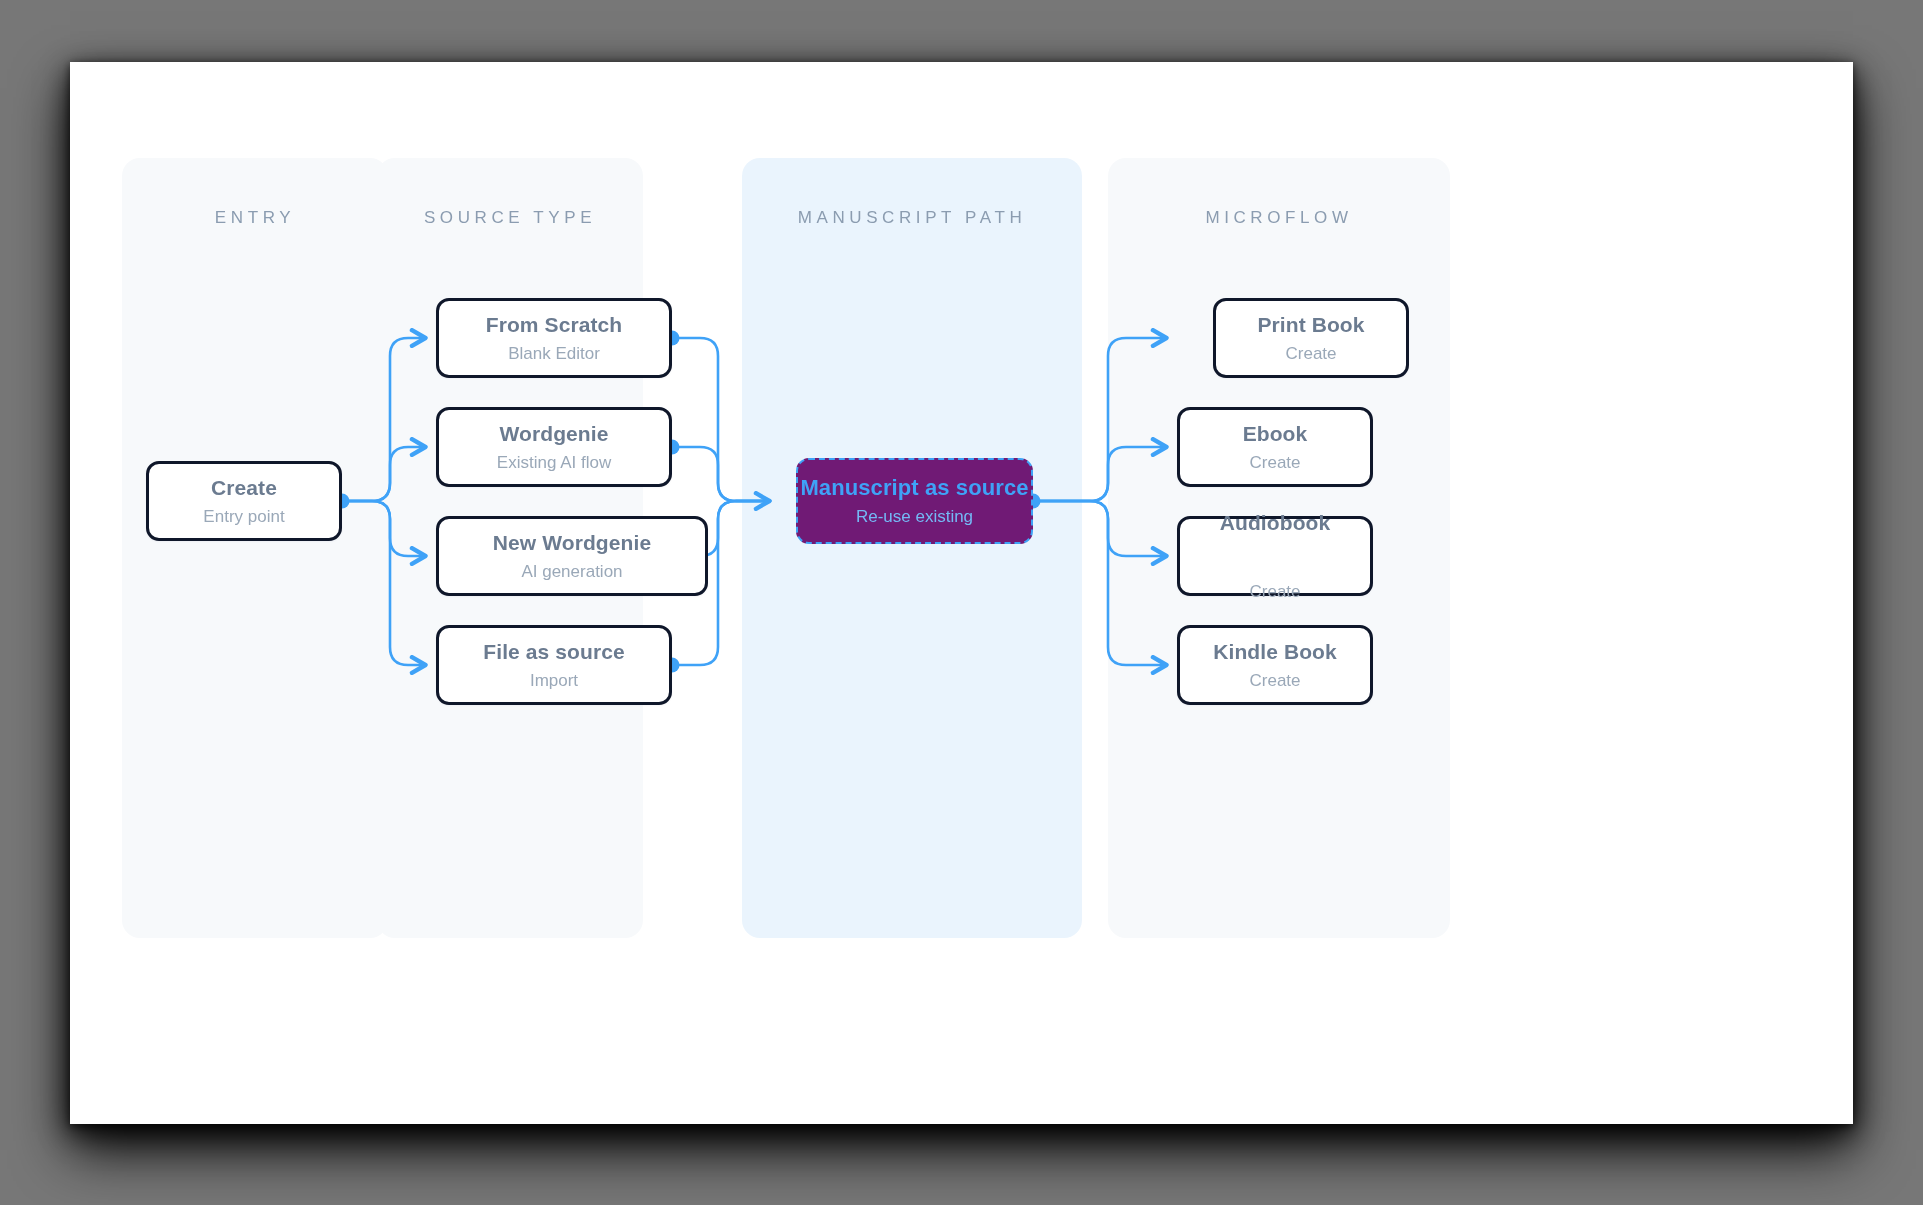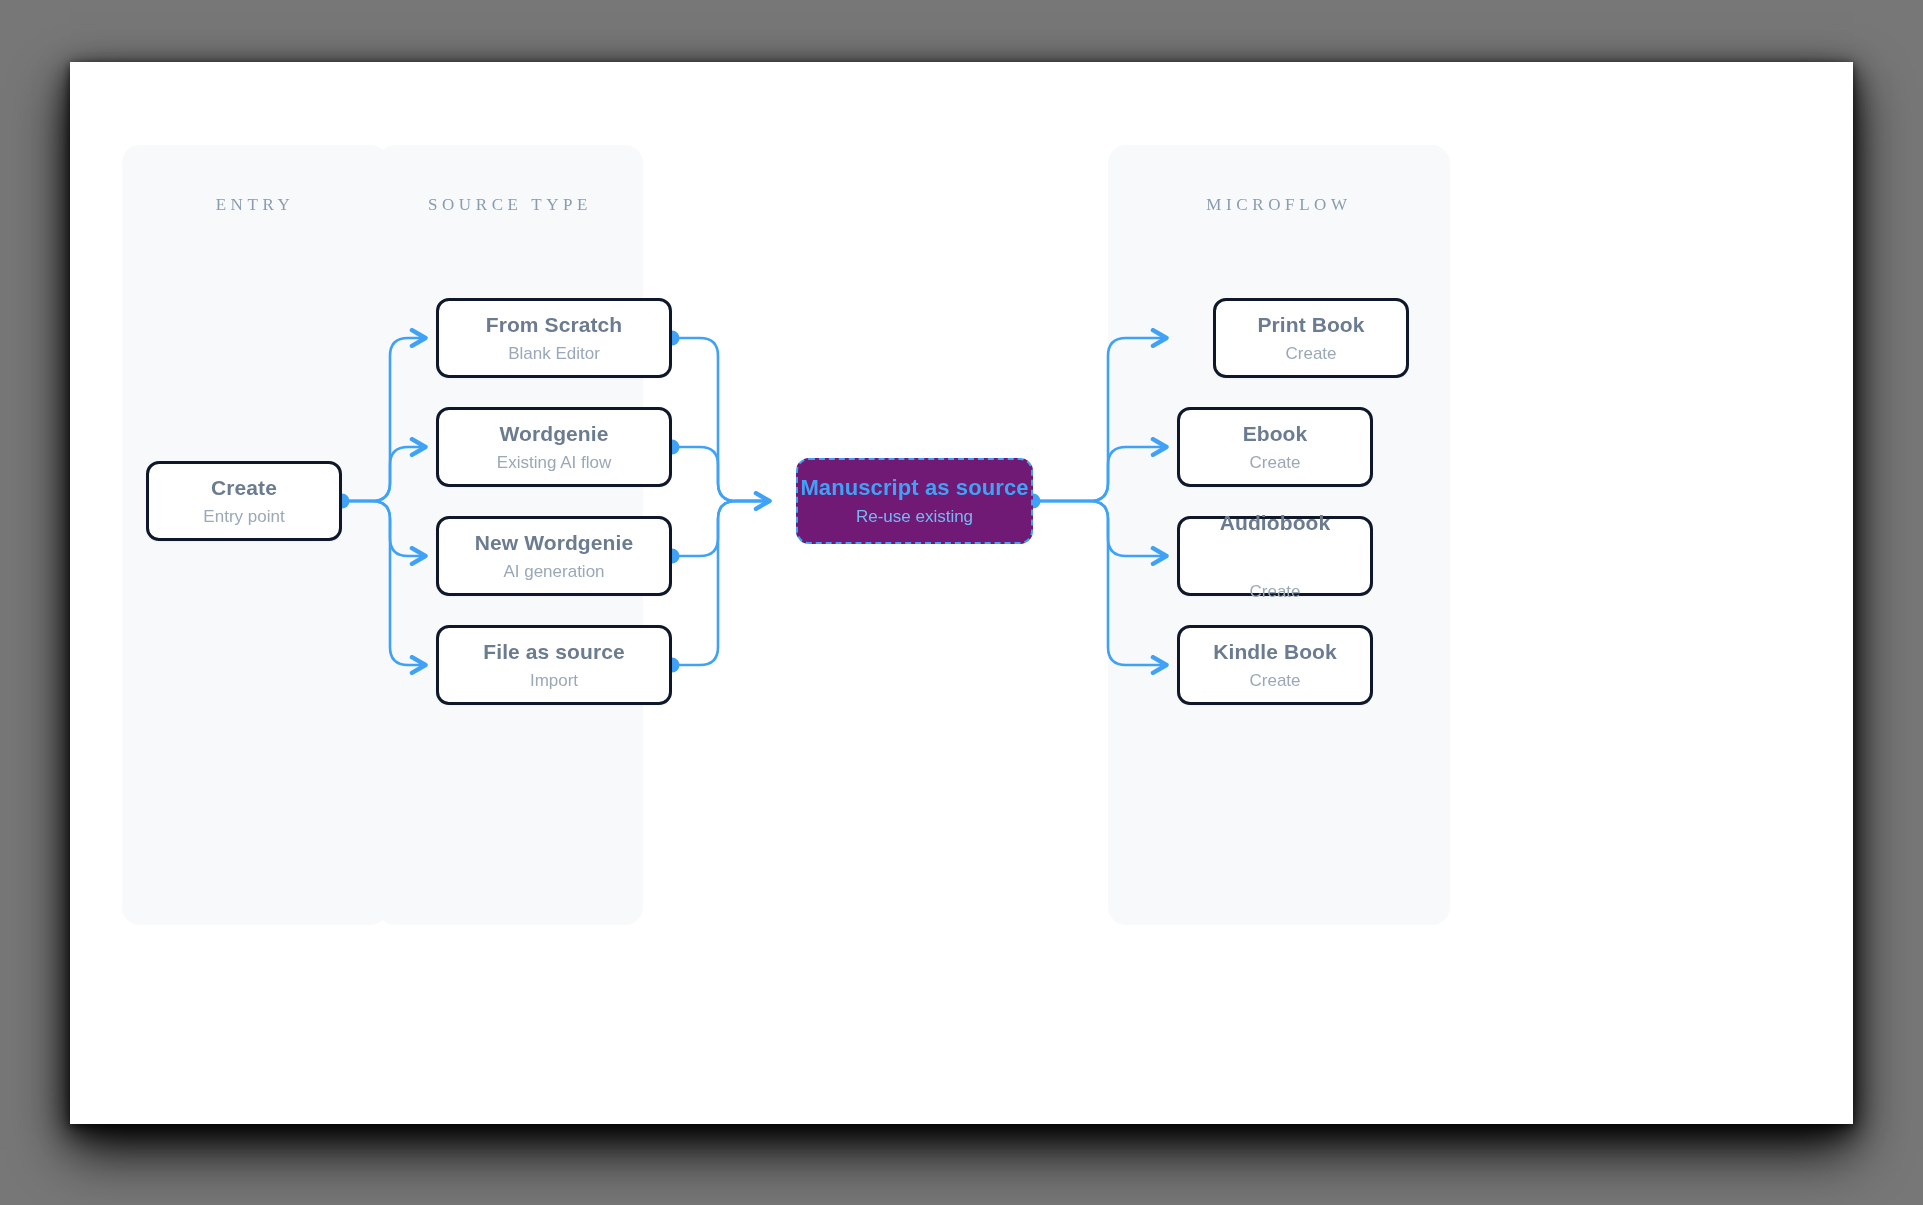--- a/index.html
+++ b/index.html
@@ -28,26 +28,25 @@
     height: 1062px;
     background: #ffffff;
     box-shadow: 0 26px 52px rgba(0,0,0,0.92),
                 0 8px 26px rgba(0,0,0,0.85),
                 0 2px 8px rgba(0,0,0,0.6);
   }
 
   
   .column {
     position: absolute;
-    top: 83px;
+    top: 96px;
     width: 266px;
     height: 780px;
     border-radius: 18px;
     background: #f7f9fb;
-    font-family: Liberation Serif, serif;
   }
   .column.highlight { background: #eaf4fd; }
 
   .column-title {
     position: absolute;
     top: 50px;
     left: 0;
     right: 0;
     text-align: center;
     font-size: 17px;
@@ -103,21 +102,21 @@
     box-shadow: none;
   }
   .node.accent .n-title { color: #3fa2f7; font-size: 22px; }
   .node.accent .n-sub   { color: #74b9f5; }
 
   
   #node-create      { left: 76px;  top: 399px; width: 196px; height: 80px; }
 
   #node-scratch     { left: 366px; top: 236px; width: 236px; height: 80px; }
   #node-wordgenie   { left: 366px; top: 345px; width: 236px; height: 80px; }
-  #node-newword     { left: 366px; top: 454px; width: 236px; height: 80px; }
+  #node-newword     { left: 366px; top: 454px; width: 272px; height: 80px; }
   #node-file        { left: 366px; top: 563px; width: 236px; height: 80px; }
 
   #node-manuscript  { left: 726px; top: 396px; width: 237px; height: 86px; }
 
   #node-print       { left: 1107px; top: 236px; width: 196px; height: 80px; margin-left: 36px; }
   #node-ebook       { left: 1107px; top: 345px; width: 196px; height: 80px; }
   #node-audiobook   { left: 1107px; top: 454px; width: 196px; height: 80px; gap: 40px; }
   #node-kindle      { left: 1107px; top: 563px; width: 196px; height: 80px; }
 </style>
 </head>
@@ -127,20 +126,23 @@
   <div id="canvas-sheet">
 
     <div class="column" id="col-entry">
       <div class="column-title">ENTRY</div>
     </div>
 
     <div class="column" id="col-source">
       <div class="column-title">SOURCE TYPE</div>
     </div>
 
+    <div class="column highlight" id="col-manuscript">
+      <div class="column-title">MANUSCRIPT PATH</div>
+    </div>
 
     <div class="column" id="col-microflow">
       <div class="column-title">MICROFLOW</div>
     </div>
 
     <svg id="links" viewBox="0 0 1783 1062" xmlns="http://www.w3.org/2000/svg">
       <defs>
         <marker id="arrow" markerWidth="9" markerHeight="9" refX="6.4" refY="4" orient="auto" markerUnits="strokeWidth">
           <path d="M1,1 L6.2,4 L1,7" fill="none" stroke="#3fa2f7" stroke-width="1.7" stroke-linecap="round" stroke-linejoin="round"></path>
         </marker>

